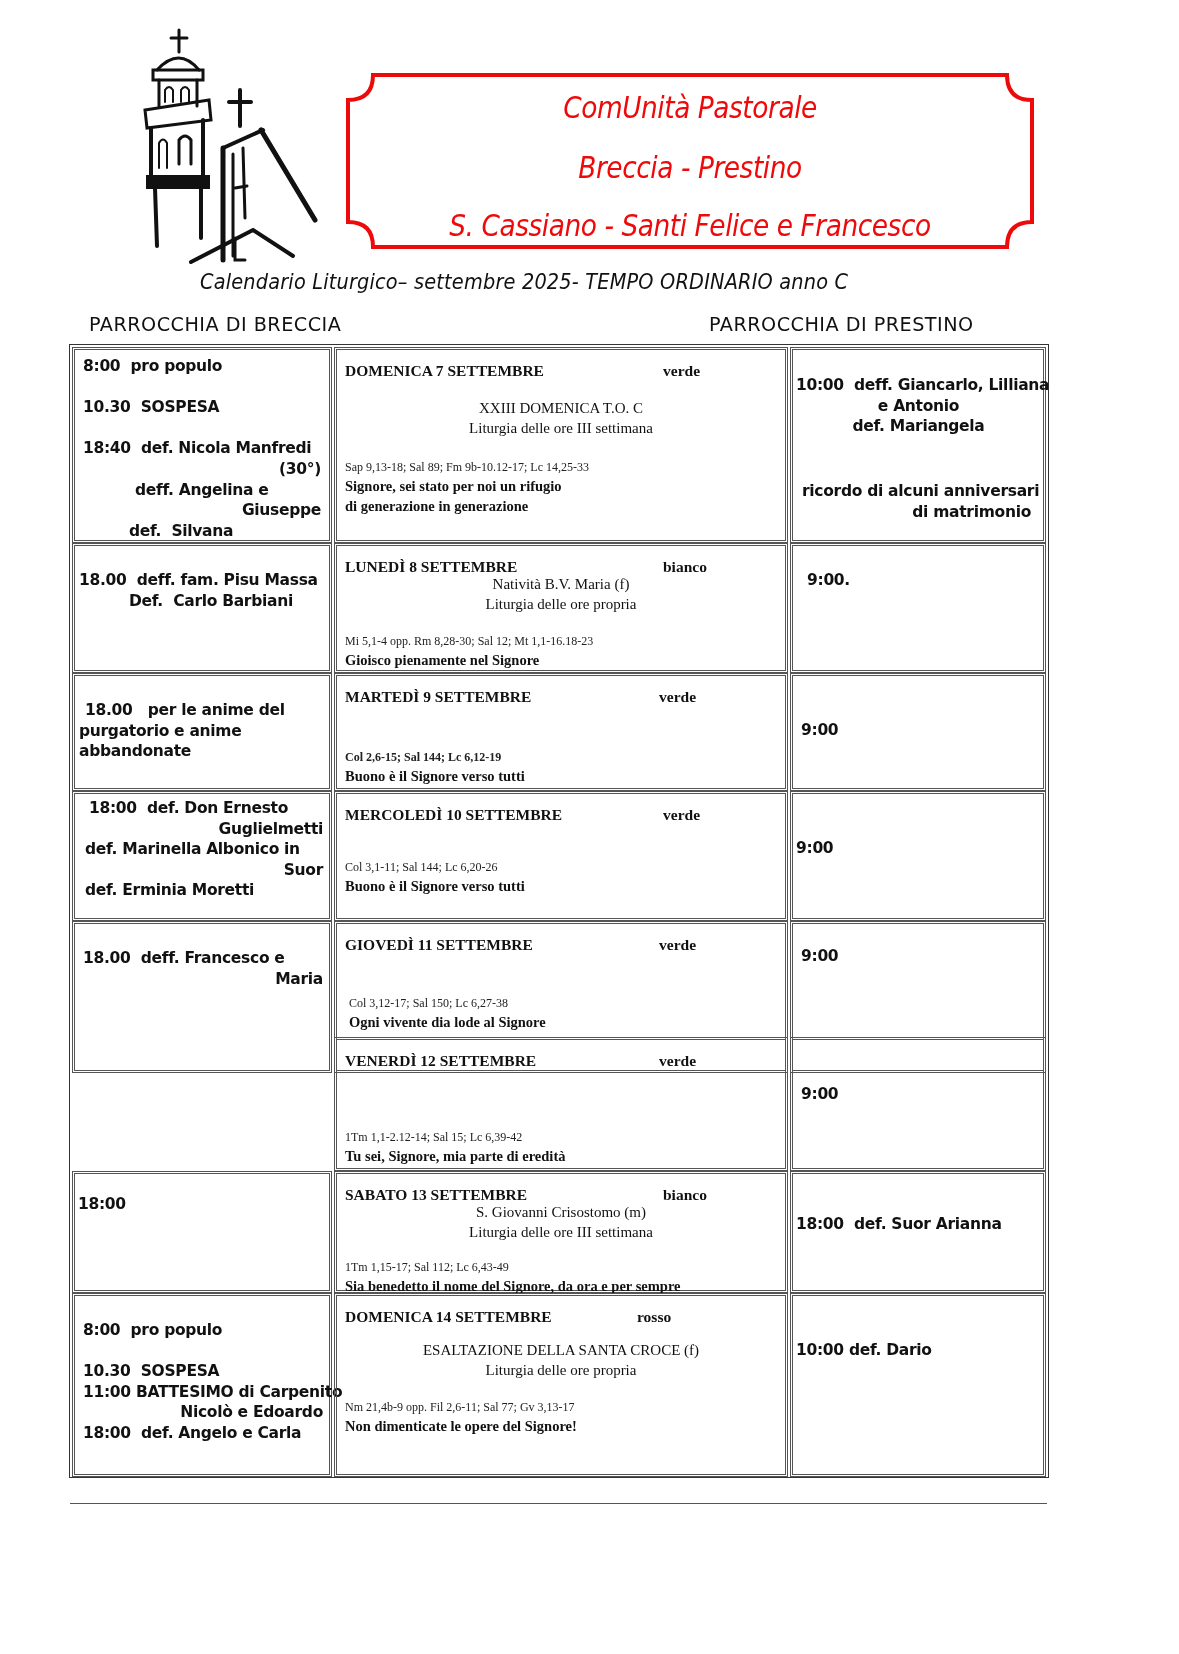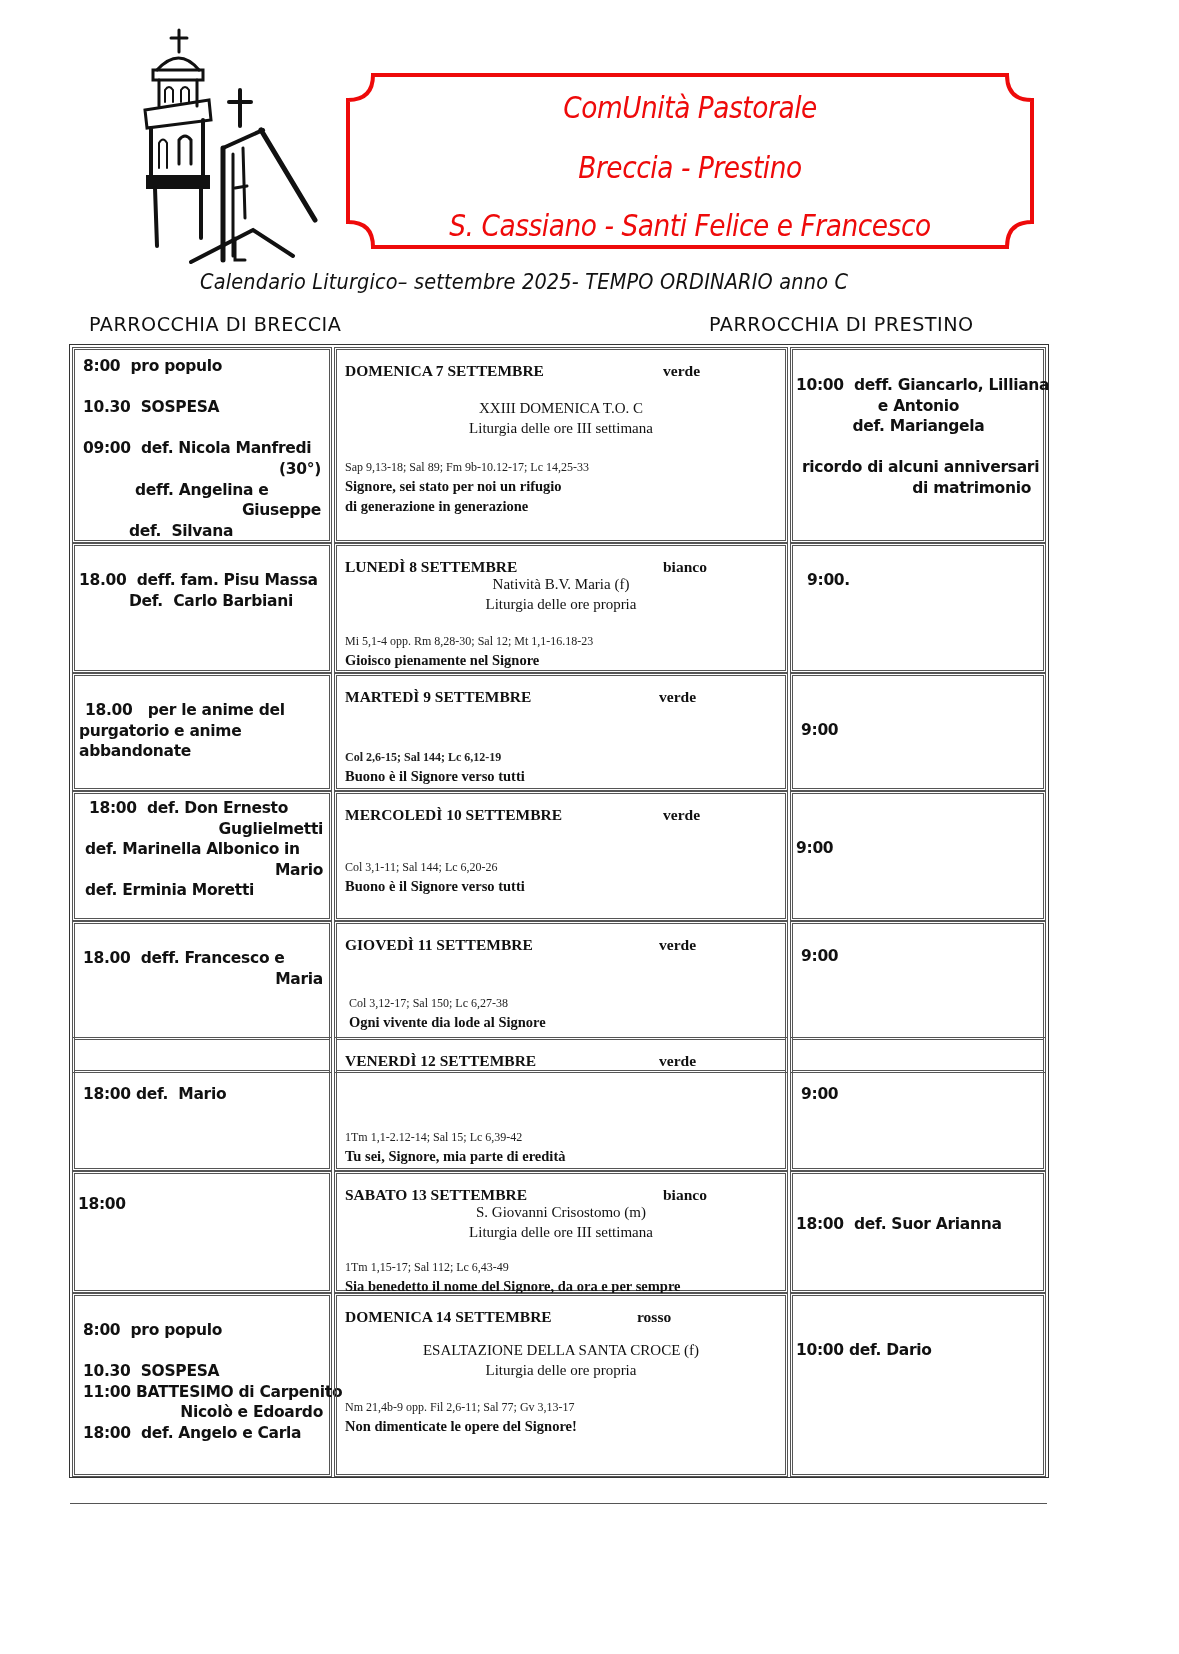--- a/index.html
+++ b/index.html
@@ -97,41 +97,41 @@
 <div class="parish-right">PARROCCHIA DI PRESTINO</div>
 
 <div class="table-wrap">
 
   <div class="row" style="top:2px; height:196px;">
     <div class="cell c1 mass" style="padding:6px 8px 0 8px;">
       <div class="ln">8:00  pro populo</div>
       <div class="ln">&nbsp;</div>
       <div class="ln">10.30  SOSPESA</div>
       <div class="ln">&nbsp;</div>
-      <div class="ln">09:00  def. Nicola Manfredi</div>
+      <div class="ln">18:40  def. Nicola Manfredi</div>
       <div class="ln r">(30°)</div>
       <div class="ln" style="padding-left:52px;">deff. Angelina e</div>
       <div class="ln r">Giuseppe</div>
       <div class="ln" style="padding-left:46px;">def.  Silvana</div>
     </div>
     <div class="cell c2 serif">
       <div class="day-head">DOMENICA 7 SETTEMBRE</div>
       <div class="day-color" style="left:326px;">verde</div>
       <div class="center-line" style="top:50px;">XXIII DOMENICA T.O. C</div>
       <div class="center-line" style="top:70px;">Liturgia delle ore III settimana</div>
       <div class="reading" style="top:110px;">Sap 9,13-18; Sal 89; Fm 9b-10.12-17; Lc 14,25-33</div>
       <div class="psalm" style="top:128px;">Signore, sei stato per noi un rifugio</div>
       <div class="psalm" style="top:148px;">di generazione in generazione</div>
     </div>
     <div class="cell c3 mass" style="padding:25px 2px 0 3px;">
       <div class="ln">10:00  deff. Giancarlo, Lilliana</div>
       <div class="ln c">e Antonio</div>
       <div class="ln c">def. Mariangela</div>
       <div class="ln">&nbsp;</div>
-      <div class="ln" style="padding-left:6px;">ricordo di alcuni anniversari</div>
+      <div class="ln" style="padding-left:6px;margin-top:24px;">ricordo di alcuni anniversari</div>
       <div class="ln r" style="padding-right:10px;">di matrimonio</div>
     </div>
   </div>
 
   <div class="row" style="top:198px; height:130px;">
     <div class="cell c1 mass" style="padding:24px 4px 0 4px;">
       <div class="ln">18.00  deff. fam. Pisu Massa</div>
       <div class="ln" style="padding-left:50px;">Def.  Carlo Barbiani</div>
     </div>
     <div class="cell c2 serif">
@@ -162,21 +162,21 @@
     <div class="cell c3 mass" style="padding:44px 0 0 8px;">
       <div class="ln">9:00</div>
     </div>
   </div>
 
   <div class="row" style="top:446px; height:130px;">
     <div class="cell c1 mass" style="padding:4px 6px 0 10px;">
       <div class="ln" style="padding-left:4px;">18:00  def. Don Ernesto</div>
       <div class="ln r">Guglielmetti</div>
       <div class="ln">def. Marinella Albonico in</div>
-      <div class="ln r">Mario</div>
+      <div class="ln r">Suor</div>
       <div class="ln">def. Erminia Moretti</div>
     </div>
     <div class="cell c2 serif">
       <div class="day-head">MERCOLEDÌ 10 SETTEMBRE</div>
       <div class="day-color" style="left:326px;">verde</div>
       <div class="reading" style="top:66px;">Col 3,1-11; Sal 144; Lc 6,20-26</div>
       <div class="psalm" style="top:84px;">Buono è il Signore verso tutti</div>
     </div>
     <div class="cell c3 mass" style="padding:44px 0 0 3px;">
       <div class="ln">9:00</div>
@@ -193,23 +193,20 @@
       <div class="day-color" style="left:322px;">verde</div>
       <div class="reading" style="top:72px; left:12px;">Col 3,12-17; Sal 150; Lc 6,27-38</div>
       <div class="psalm" style="top:90px; left:12px;">Ogni vivente dia lode al Signore</div>
     </div>
     <div class="cell c3 mass" style="padding:22px 0 0 8px;">
       <div class="ln">9:00</div>
     </div>
   </div>
 
   <div class="row" style="top:692px; height:134px;">
-    <div class="cell c1 mass" style="padding:44px 6px 0 8px;">
-      <div class="ln">18:00 def.  Mario</div>
-    </div>
     <div class="cell c2 serif">
       <div class="day-head">VENERDÌ 12 SETTEMBRE</div>
       <div class="day-color" style="left:322px;">verde</div>
       <div class="reading" style="top:90px;">1Tm 1,1-2.12-14; Sal 15; Lc 6,39-42</div>
       <div class="psalm" style="top:108px;">Tu sei, Signore, mia parte di eredità</div>
     </div>
     <div class="cell c3 mass" style="padding:44px 0 0 8px;">
       <div class="ln">9:00</div>
     </div>
   </div>

